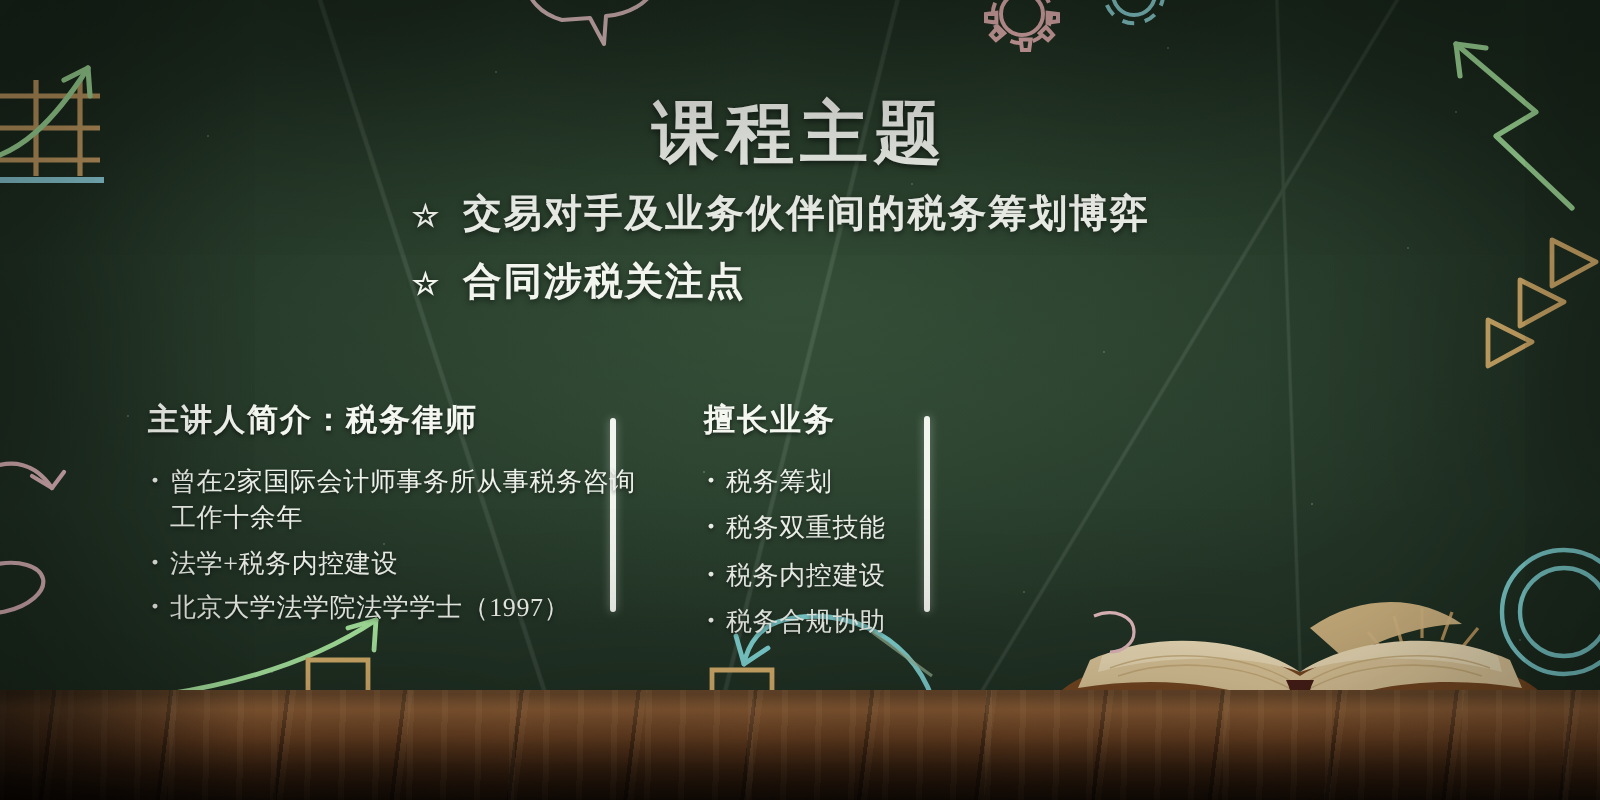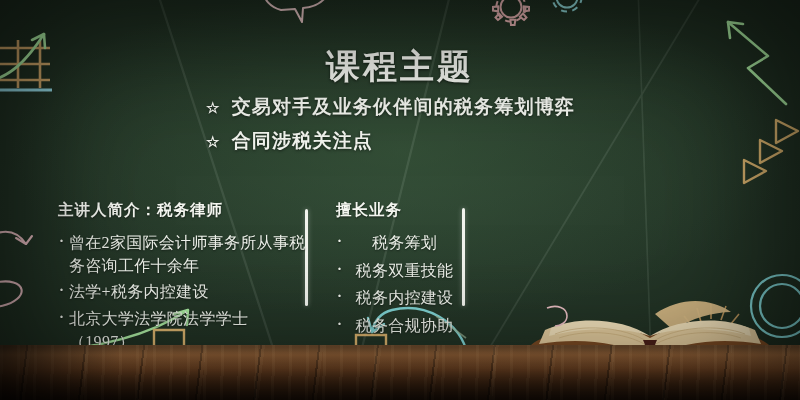--- a/index.html
+++ b/index.html
@@ -56,39 +56,39 @@
     text-shadow:0 1px 3px rgba(0,0,0,.6);
   }
   .subs{position:absolute;left:206px;top:94px;}
   .sub-line{
     display:flex;align-items:baseline;gap:11px;
     font-size:19px;font-weight:bold;color:#f2f4ee;letter-spacing:1.2px;
     margin-bottom:8px;text-shadow:0 1px 3px rgba(0,0,0,.55);
   }
   .star{font-size:15px;line-height:1;color:#f2f4ee;}
 
-  .cols{position:absolute;left:0;top:200px;width:716px;height:120px;}
+  .cols{position:absolute;left:16px;top:200px;width:716px;height:120px;}
   .col{position:absolute;}
   .col-1{left:58px;width:248px;}
   .col-2{left:336px;width:126px;}
   .col-3{left:494px;width:300px;}
   .col-h{
     font-size:15.5px;font-weight:bold;color:#f4f6f0;letter-spacing:1px;
     margin:0 0 11px 0;text-shadow:0 1px 2px rgba(0,0,0,.55);
   }
   .bullets{margin:0;padding:0;list-style:none;}
   .bullets li{
     position:relative;padding-left:11px;margin-bottom:4px;
-    font-size:16px;line-height:1.42;color:#eef1ea;letter-spacing:.3px;
+    font-size:13px;line-height:1.42;color:#eef1ea;letter-spacing:.3px;
     text-shadow:0 1px 2px rgba(0,0,0,.5);
   }
   .bullets li::before{
     content:"·";position:absolute;left:1px;top:-1px;font-size:15px;font-weight:bold;color:#eef1ea;
   }
-  .col-2 .bullets li{margin-bottom:5px;text-align:center;}
+  .col-2 .bullets li{margin-bottom:5px;}
   .divider{
     position:absolute;width:3px;background:#f2f4ee;border-radius:2px;
     box-shadow:0 0 5px rgba(255,255,255,.35);
   }
   .d1{left:305px;top:209px;height:97px;}
   .d2{left:462px;top:208px;height:98px;}
 
   
   .table{
     position:absolute;left:0;top:345px;width:800px;height:55px;

